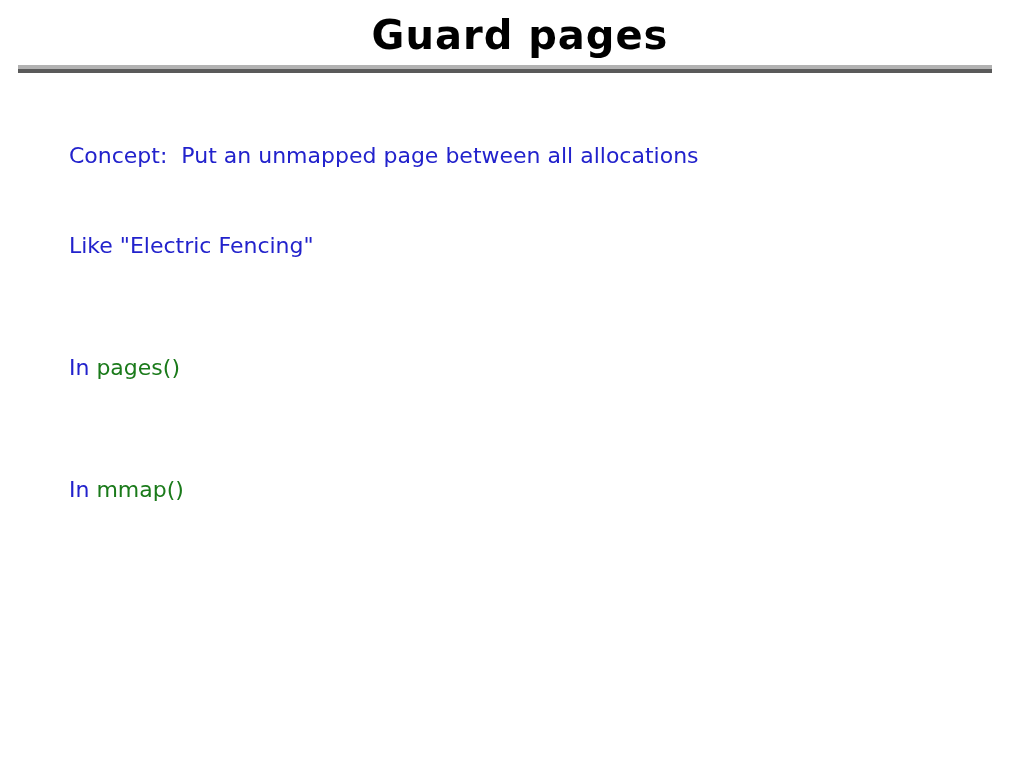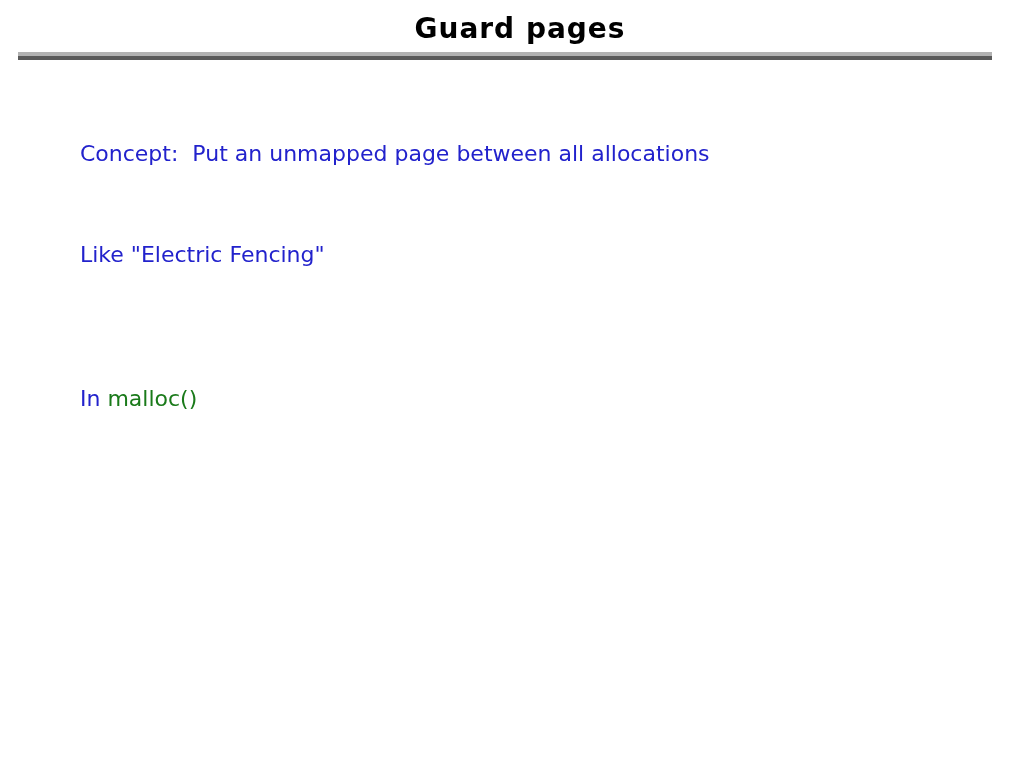--- a/index.html
+++ b/index.html
@@ -11,21 +11,21 @@
     position: relative;
     width: 1024px;
     height: 768px;
     background: var(--background, #ffffff);
     overflow: hidden;
     font-family: "DejaVu Sans", sans-serif;
   }
   .slide-title {
     margin: 12px 0 0 16px;
     text-align: center;
-    font-size: 28px;
+    font-size: 40px;
     font-weight: bold;
     letter-spacing: 1px;
     color: var(--title-black, #000000);
     font-family: "DejaVu Sans", sans-serif;
   }
   .title-rule {
     margin: 7px 0 0 18px;
     width: 974px;
   }
   .title-rule .rule-top {
@@ -37,21 +37,21 @@
     background: var(--rule-dark, #5a5a5a);
   }
   .slide-body {
     padding: 38px 0 0 27px;
     font-size: 22px;
     line-height: 30px;
     color: var(--text-blue, #2222cc);
     font-family: "DejaVu Sans", sans-serif;
   }
   .line {
-    margin: 11px;
+    margin: 0;
     white-space: pre-wrap; 
   }
   .indent {
     padding-left: 25px;
   }
   .gap {
     height: 32px;
   }
   .fn {
     color: var(--code-green, #1a7a1a);
@@ -77,25 +77,28 @@
     <p class="line">
       <span>Concept:  Put an unmapped page between all allocations</span>
     </p>
     <p class="line">
       <span>Like "Electric Fencing"</span>
     </p>
 
     <div class="gap"></div>
 
     <p class="line">
-      <span>In </span><span class="fn">malloc()</span>
+      <span>In </span><span class="fn">pages()</span>
     </p>
 
     <div class="gap"></div>
 
+    <p class="line">
+      <span>In </span><span class="fn">mmap()</span>
+    </p>
 
     <div class="gap"></div>
 
     <p class="line indent">
       
     </p>
 
   </div>
 </div>
 

